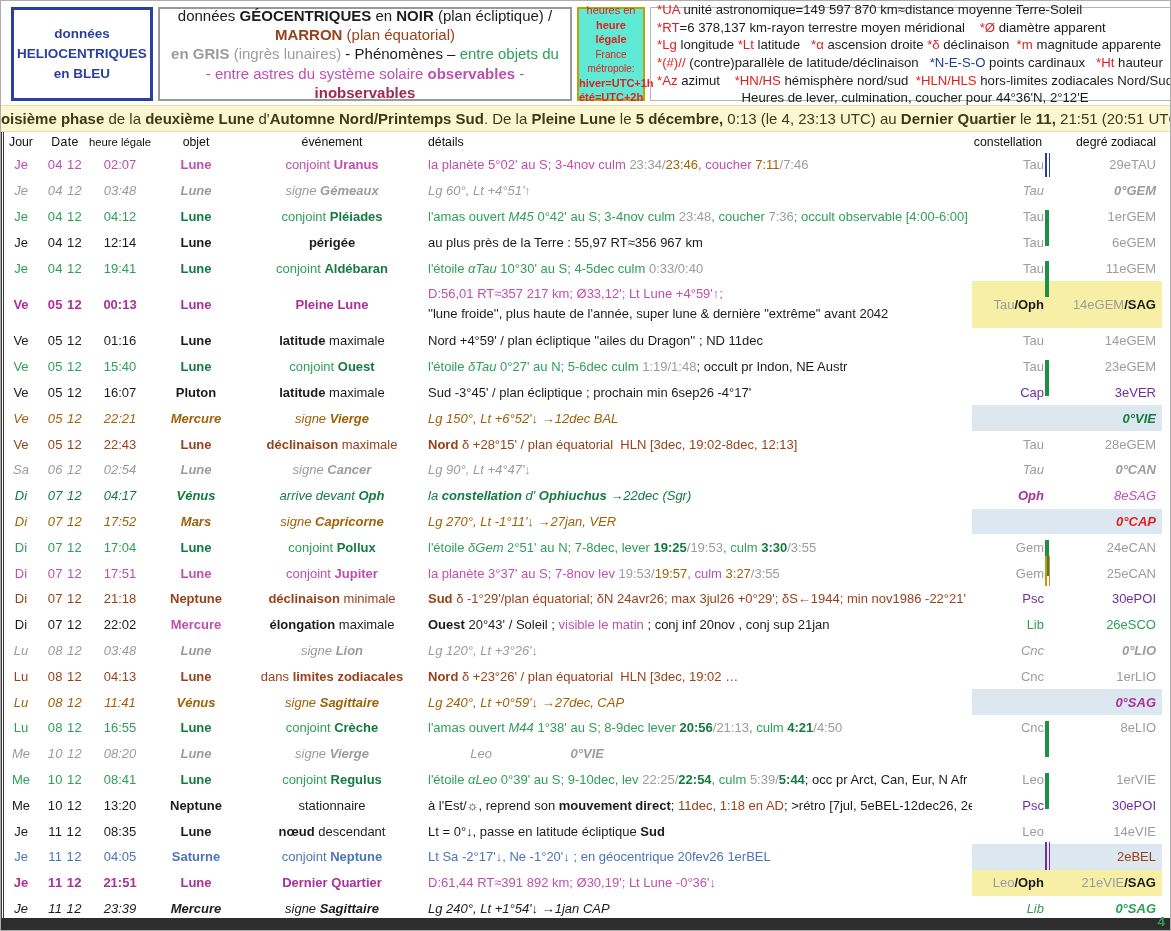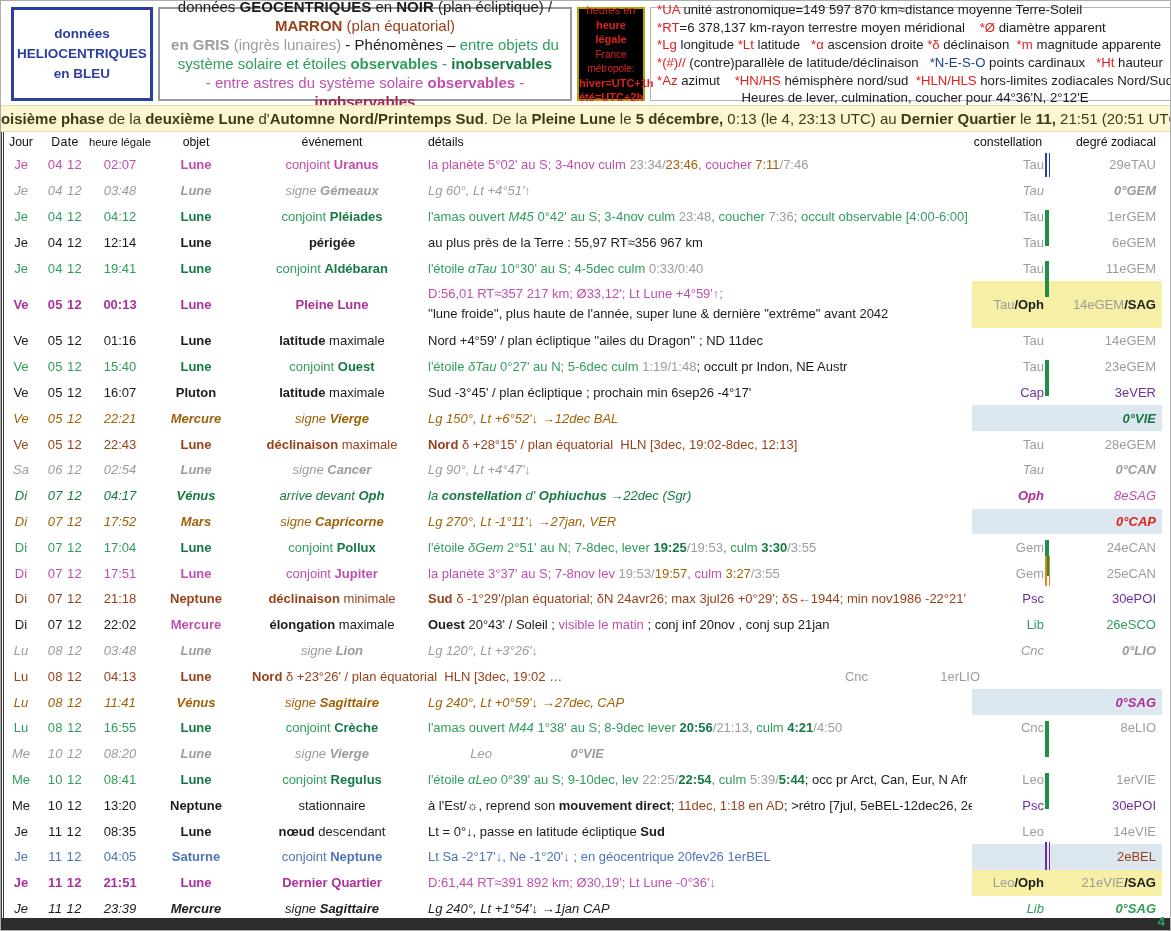--- a/index.html
+++ b/index.html
@@ -4,21 +4,21 @@
 <style>
   html,body{margin:0;padding:0;background:#e8e8e8}
   .wrap{width:1171px;height:931px;border:1px solid #adadad;box-sizing:border-box;background:#fff;
         font-family:"Liberation Sans",sans-serif;overflow:hidden;display:flex;flex-direction:column}
   
   .hdr{display:flex;gap:5px;padding:6px 6px 4px 10px;align-items:stretch;height:104px;box-sizing:border-box;flex:none}
   .b1{width:136px;flex:none;border:3px solid #2a3f9f;color:#2a3f9f;font-weight:700;font-size:13.5px;
       display:flex;flex-direction:column;justify-content:center;text-align:center;line-height:1.5;box-shadow:inset 0 0 0 1px #fff}
   .b2{width:414px;flex:none;border:2px solid #9a9a9a;font-size:15px;line-height:1.27;text-align:center;
       display:flex;flex-direction:column;justify-content:center;padding:11px 2px;box-sizing:border-box}
-  .b3{width:68px;flex:none;background:#000000;border:2px solid #b9a500;color:#e8390e;font-size:11px;line-height:1.32;
+  .b3{width:68px;flex:none;background:#5eead4;border:2px solid #b9a500;color:#e8390e;font-size:11px;line-height:1.32;
       text-align:center;display:flex;flex-direction:column;justify-content:center;box-sizing:border-box}
   .b3 .sm{font-size:10px}
   .b4{flex:1;border:1px solid #b5b5b5;font-size:13.2px;line-height:1.33;padding:2px 6px;
       display:flex;flex-direction:column;justify-content:center}
   .b4 .line{white-space:pre}
   .b4 .line.center{text-align:center;white-space:normal}
   
   .titleband{height:25px;flex:none;background:#fdf6d2;border-top:1px solid #e7dea6;border-bottom:1px solid #e7dea6;
       display:flex;align-items:center;justify-content:center;font-size:15px;color:#3c3c14;white-space:pre}
   
@@ -73,21 +73,20 @@
   <div class="hdr">
     <div class="b1" id="helioBox">
         <div><span>données</span></div>
         <div><span>HELIOCENTRIQUES</span></div>
         <div><span>en BLEU</span></div>
       </div>
     <div class="b2" id="geoBox">
         <div><span class="bk">données </span><span class="bk b">GÉOCENTRIQUES</span><span class="bk"> en </span><span class="bk b">NOIR</span><span class="bk"> (plan écliptique)  /</span></div>
         <div><span class="br b">MARRON</span><span class="br"> (plan équatorial)</span></div>
         <div><span class="gy b">en </span><span class="gy b">GRIS</span><span class="gy"> (ingrès lunaires)</span><span class="bk">  -  </span><span class="bk">Phénomènes – </span><span class="gn">entre objets du</span></div>
-        <div><span class="gn">système solaire et étoiles </span><span class="gn b">observables</span><span class="gn"> - </span><span class="dg b">inobservables</span></div>
         <div><span class="pk">- entre astres du système solaire </span><span class="pk b">observables</span><span class="pk"> - </span><span class="mr b">inobservables</span></div>
       </div>
     <div class="b3" id="hoursBox">
         <div><span class="rd">heures en</span></div>
         <div><span class="rd b">heure légale</span></div>
         <div><span class="rd sm">France</span></div>
         <div><span class="rd sm">métropole:</span></div>
         <div><span class="rd b">hiver=UTC+1h</span></div>
         <div><span class="rd b">été=UTC+2h</span></div>
       </div>
@@ -323,20 +322,21 @@
           <div class="cell c-det"><span class="gy i">Lg 120°, Lt +3°26'↓</span></div>
           <div class="cell c-con"><span class="gy i">Cnc</span></div>
           <div class="cell c-mk"></div>
           <div class="cell c-deg"><span class="gy b i">0°LIO</span></div>
         </div>
         <div class="r">
           <div class="cell c-jour"><span class="br">Lu</span></div>
           <div class="cell c-date"><span class="br">08 12</span></div>
           <div class="cell c-time"><span class="br">04:13</span></div>
           <div class="cell c-obj"><span class="br b">Lune</span></div>
+          <div class="cell c-ev"><span class="br">dans </span><span class="br b">limites zodiacales</span></div>
           <div class="cell c-det"><span class="br b">Nord</span><span class="br"> δ +23°26' / plan équatorial  HLN [3dec, 19:02 …</span></div>
           <div class="cell c-con"><span class="gy">Cnc</span></div>
           <div class="cell c-mk"></div>
           <div class="cell c-deg"><span class="gy">1erLIO</span></div>
         </div>
         <div class="r hl-b">
           <div class="cell c-jour"><span class="bl i">Lu</span></div>
           <div class="cell c-date"><span class="bl i">08 12</span></div>
           <div class="cell c-time"><span class="bl i">11:41</span></div>
           <div class="cell c-obj"><span class="bl b i">Vénus</span></div>

